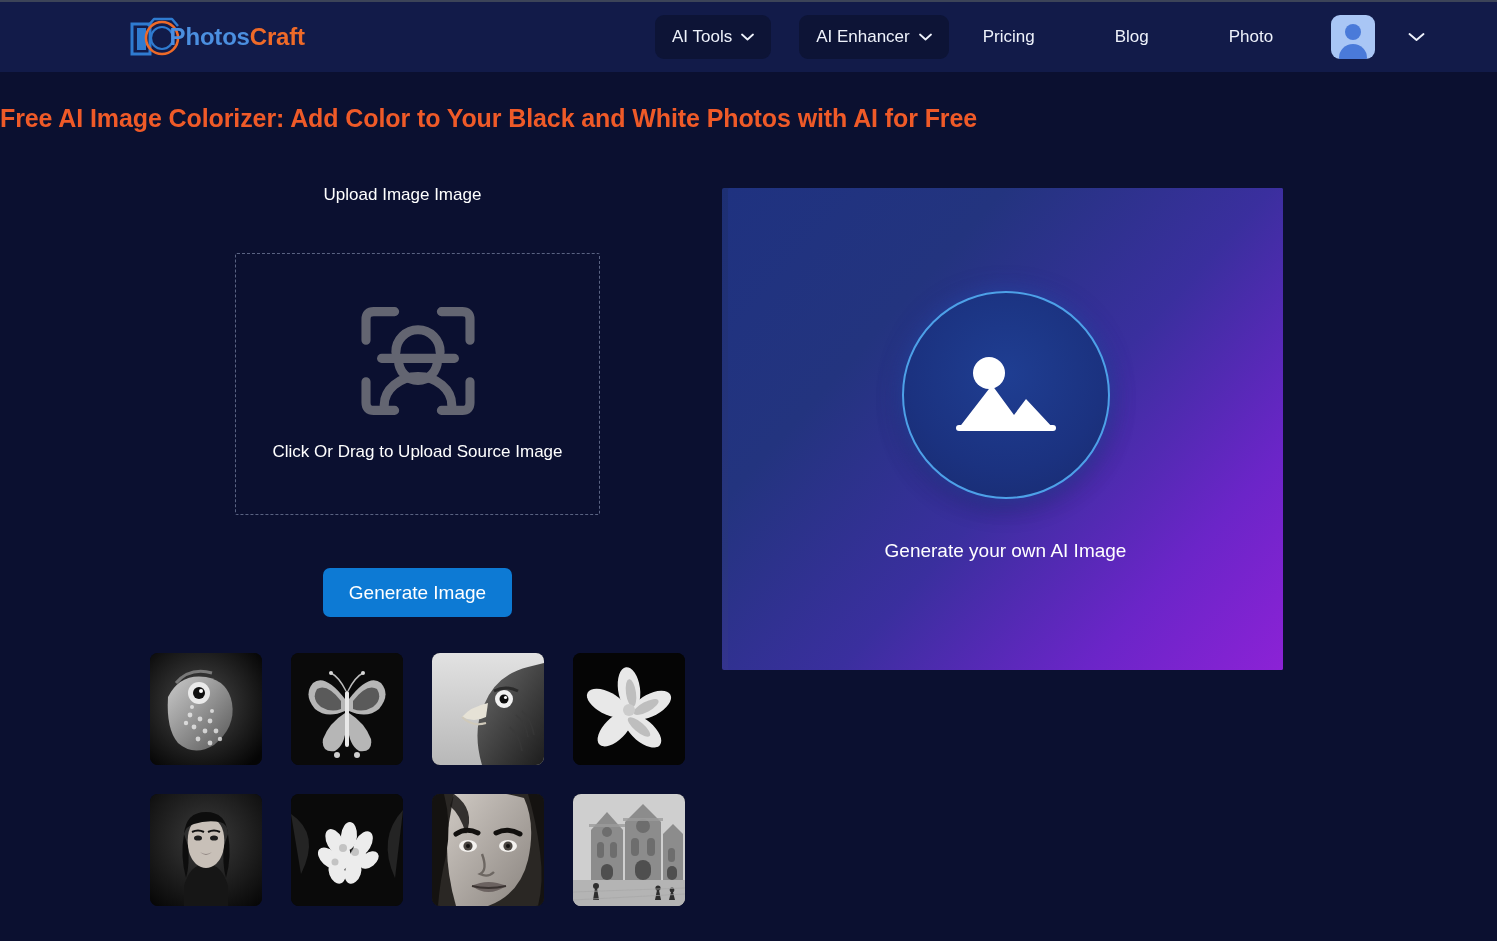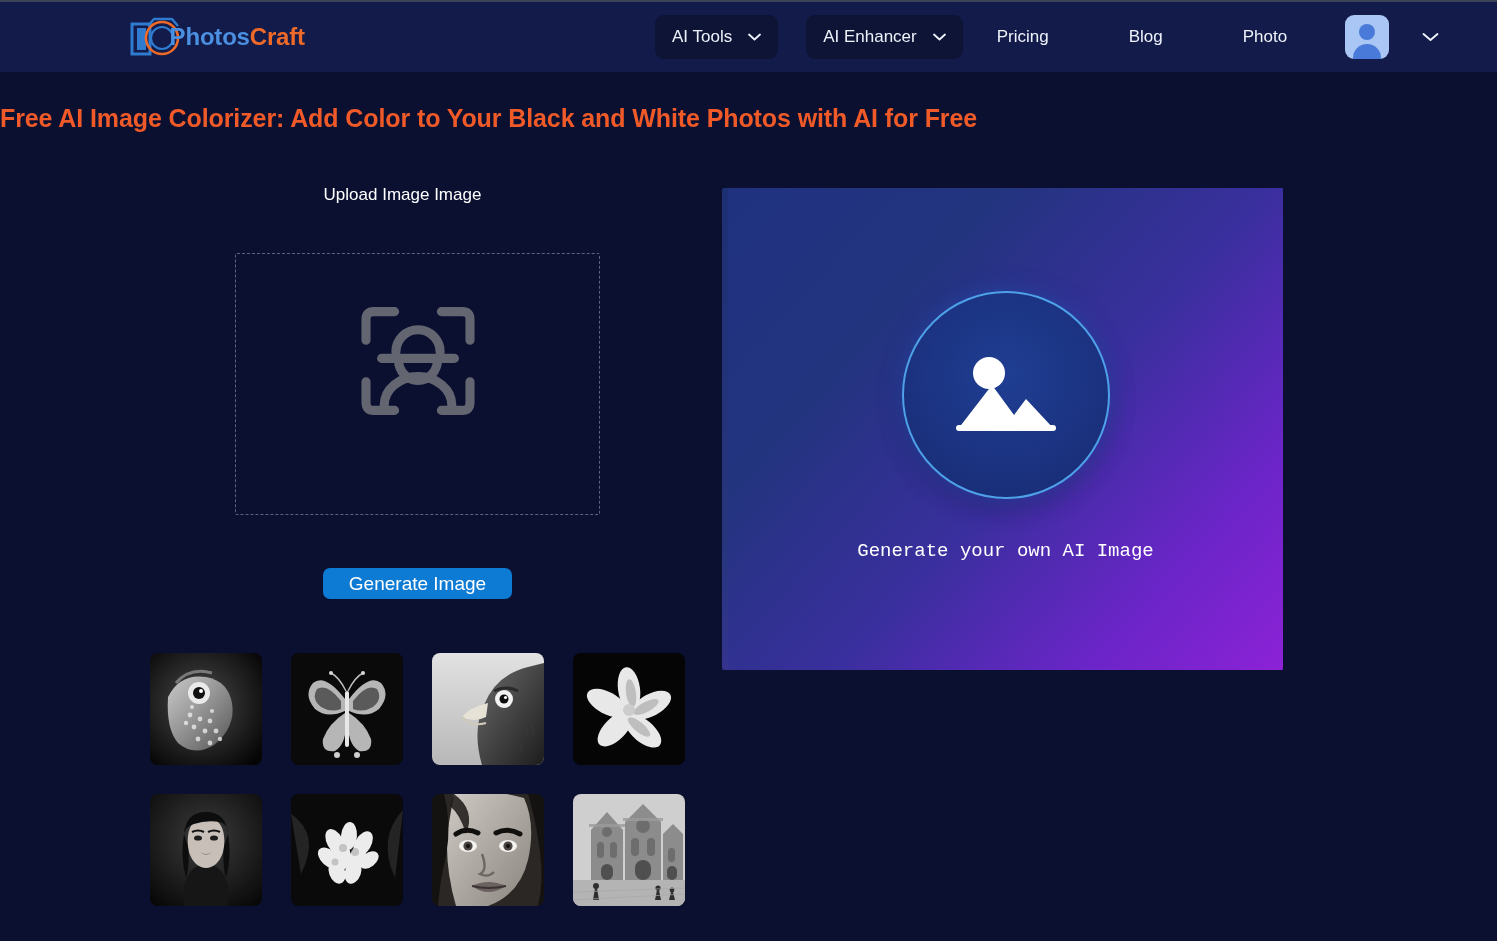--- a/index.html
+++ b/index.html
@@ -74,21 +74,21 @@
     align-items: center;
     gap: 0;
   }
   .nav-pill {
     height: 44px;
     padding: 0 17px;
     border-radius: 9px;
     background: #0d1436;
     display: flex;
     align-items: center;
-    gap: 16px;
+    gap: 9px;
     font-size: 17px;
     color: #eef2fb;
     cursor: pointer;
   }
   .nav-pill + .nav-pill { margin-left: 28px; justify-content: space-between; }
   .nav-link {
     font-size: 17px;
     color: #eef2fb;
     cursor: pointer;
     padding: 0 6px;
@@ -183,21 +183,21 @@
     margin-top: 16px;
     font-size: 17px;
     color: #ffffff;
   }
 
   .generate-btn {
     position: absolute;
     left: 173px;
     top: 383px;
     width: 189px;
-    height: 31px;
+    height: 49px;
     background: #0d7ad4;
     border: none;
     border-radius: 7px;
     color: #ffffff;
     font-size: 19px;
     font-family: "Liberation Sans", sans-serif;
     cursor: pointer;
   }
 
   
@@ -240,21 +240,20 @@
     left: 6px; top: 0;
     width: 555px;
     height: 482px;
     background: linear-gradient(132deg, #1f3280 0%, #23347f 28%, #3a2f9e 55%, #6b25c8 80%, #8c22d6 100%);
     display: flex;
     flex-direction: column;
     align-items: center;
     justify-content: flex-start;
     padding-top: 103px;
     border-radius: 2px;
-    font-family: Liberation Mono, monospace;
   }
   .preview-circle {
     width: 208px;
     height: 208px;
     border-radius: 50%;
     border: 2px solid #4da1e8;
     background: radial-gradient(circle at 50% 40%, #1f3e92 0%, #1b3280 60%, #182a6e 100%);
     box-shadow: 0 0 22px rgba(40,90,200,0.55), 0 8px 26px rgba(0,0,0,0.30);
     display: flex;
     align-items: center;
@@ -349,20 +348,21 @@
           <path d="M33 43 A17 17 0 0 1 67 43"></path>
 
           <path d="M22 48 L78 48"></path>
 
           <path d="M35 49 A15 16 0 0 0 65 49"></path>
 
           <path d="M24 84 A26 22 0 0 1 76 84"></path>
         </g>
       </svg>
     </span>
+    <span class="dz-text">Click Or Drag to Upload Source Image</span>
   </div>
 
   <button class="generate-btn">Generate Image</button>
 
   <div class="thumbs">
 
     <div class="thumb">
       <svg viewBox="0 0 112 112">
         <defs>
           <radialGradient id="gl" cx="45%" cy="45%" r="70%">

